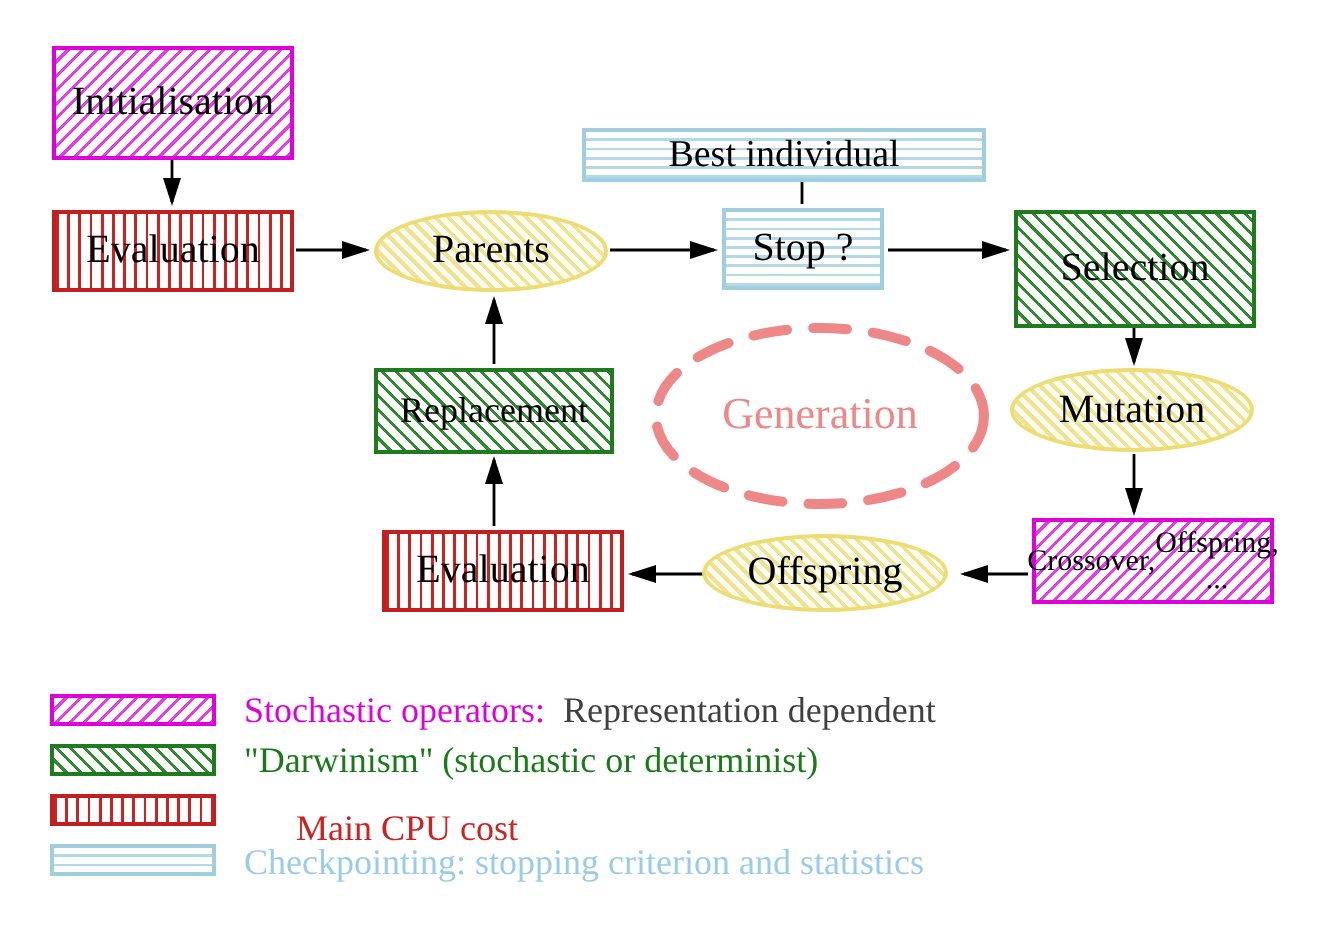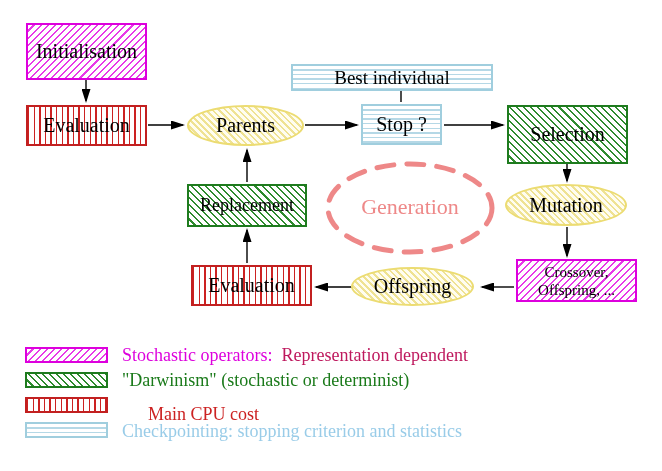--- a/index.html
+++ b/index.html
@@ -24,21 +24,21 @@
   .lbl15 { font-size:15px; line-height:1.2; }
   #arrow-layer { position:absolute; left:0; top:0; width:662px; height:471px; pointer-events:none; }
   #generation-label {
     position:absolute; left:328px; top:194px; width:164px; text-align:center;
     color:#ee8888; font-size:22px;
   }
   
   .legend-swatch { position:absolute; left:25px; width:83px; height:16px; box-sizing:border-box; }
   .legend-text { position:absolute; left:122px; font-size:18px; white-space:nowrap; }
   .tx-magenta { color:#dd00dd; }
-  .tx-gold { color:#be185d; }
+  .tx-gold { color:#404040; }
   .tx-green { color:#1a7a1a; }
   .tx-red { color:#cc2222; }
   .tx-blue { color:#99cce8; }
 </style>
 </head>
 <body>
 
 <div id="canvas">
 
   <svg id="arrow-layer" viewBox="0 0 662 471">
@@ -88,21 +88,21 @@
   </div>
 
   <div class="node hatch-yellow ellipse lbl20" style="left:505px;top:184px;width:122px;height:42px;">
     <span>Mutation</span>
   </div>
 
   <div class="node hatch-green lbl18" style="left:187px;top:184px;width:120px;height:43px;">
     <span>Replacement</span>
   </div>
 
-  <div class="node hatch-magenta lbl15" style="left:516px;top:259px;width:121px;height:43px;flex-direction:column;">
+  <div class="node hatch-magenta lbl15" style="left:516px;top:259px;width:121px;height:43px;flex-direction:row;">
     <span>Crossover,</span>
     <span>Offspring, ...</span>
   </div>
 
   <div class="node hatch-yellow ellipse lbl20" style="left:351px;top:267px;width:123px;height:39px;justify-content:center;">
     <span>Offspring</span>
   </div>
 
   <div class="node hatch-red lbl20" style="left:191px;top:265px;width:121px;height:41px;">
     <span>Evaluation</span>

